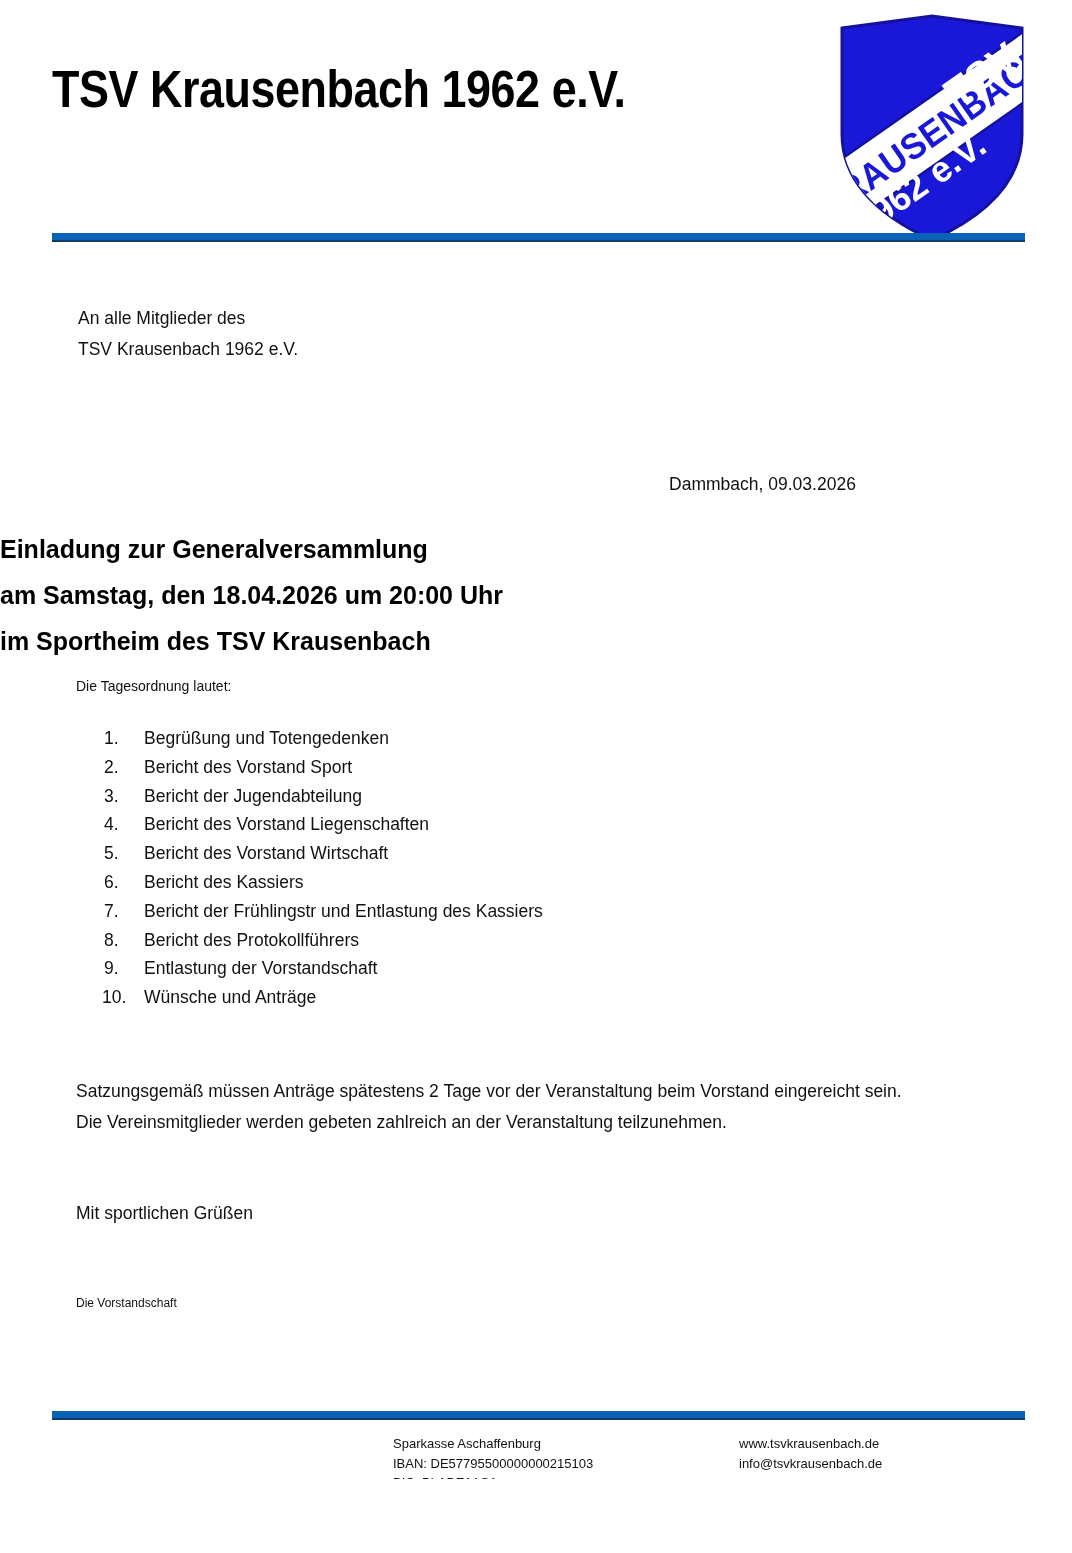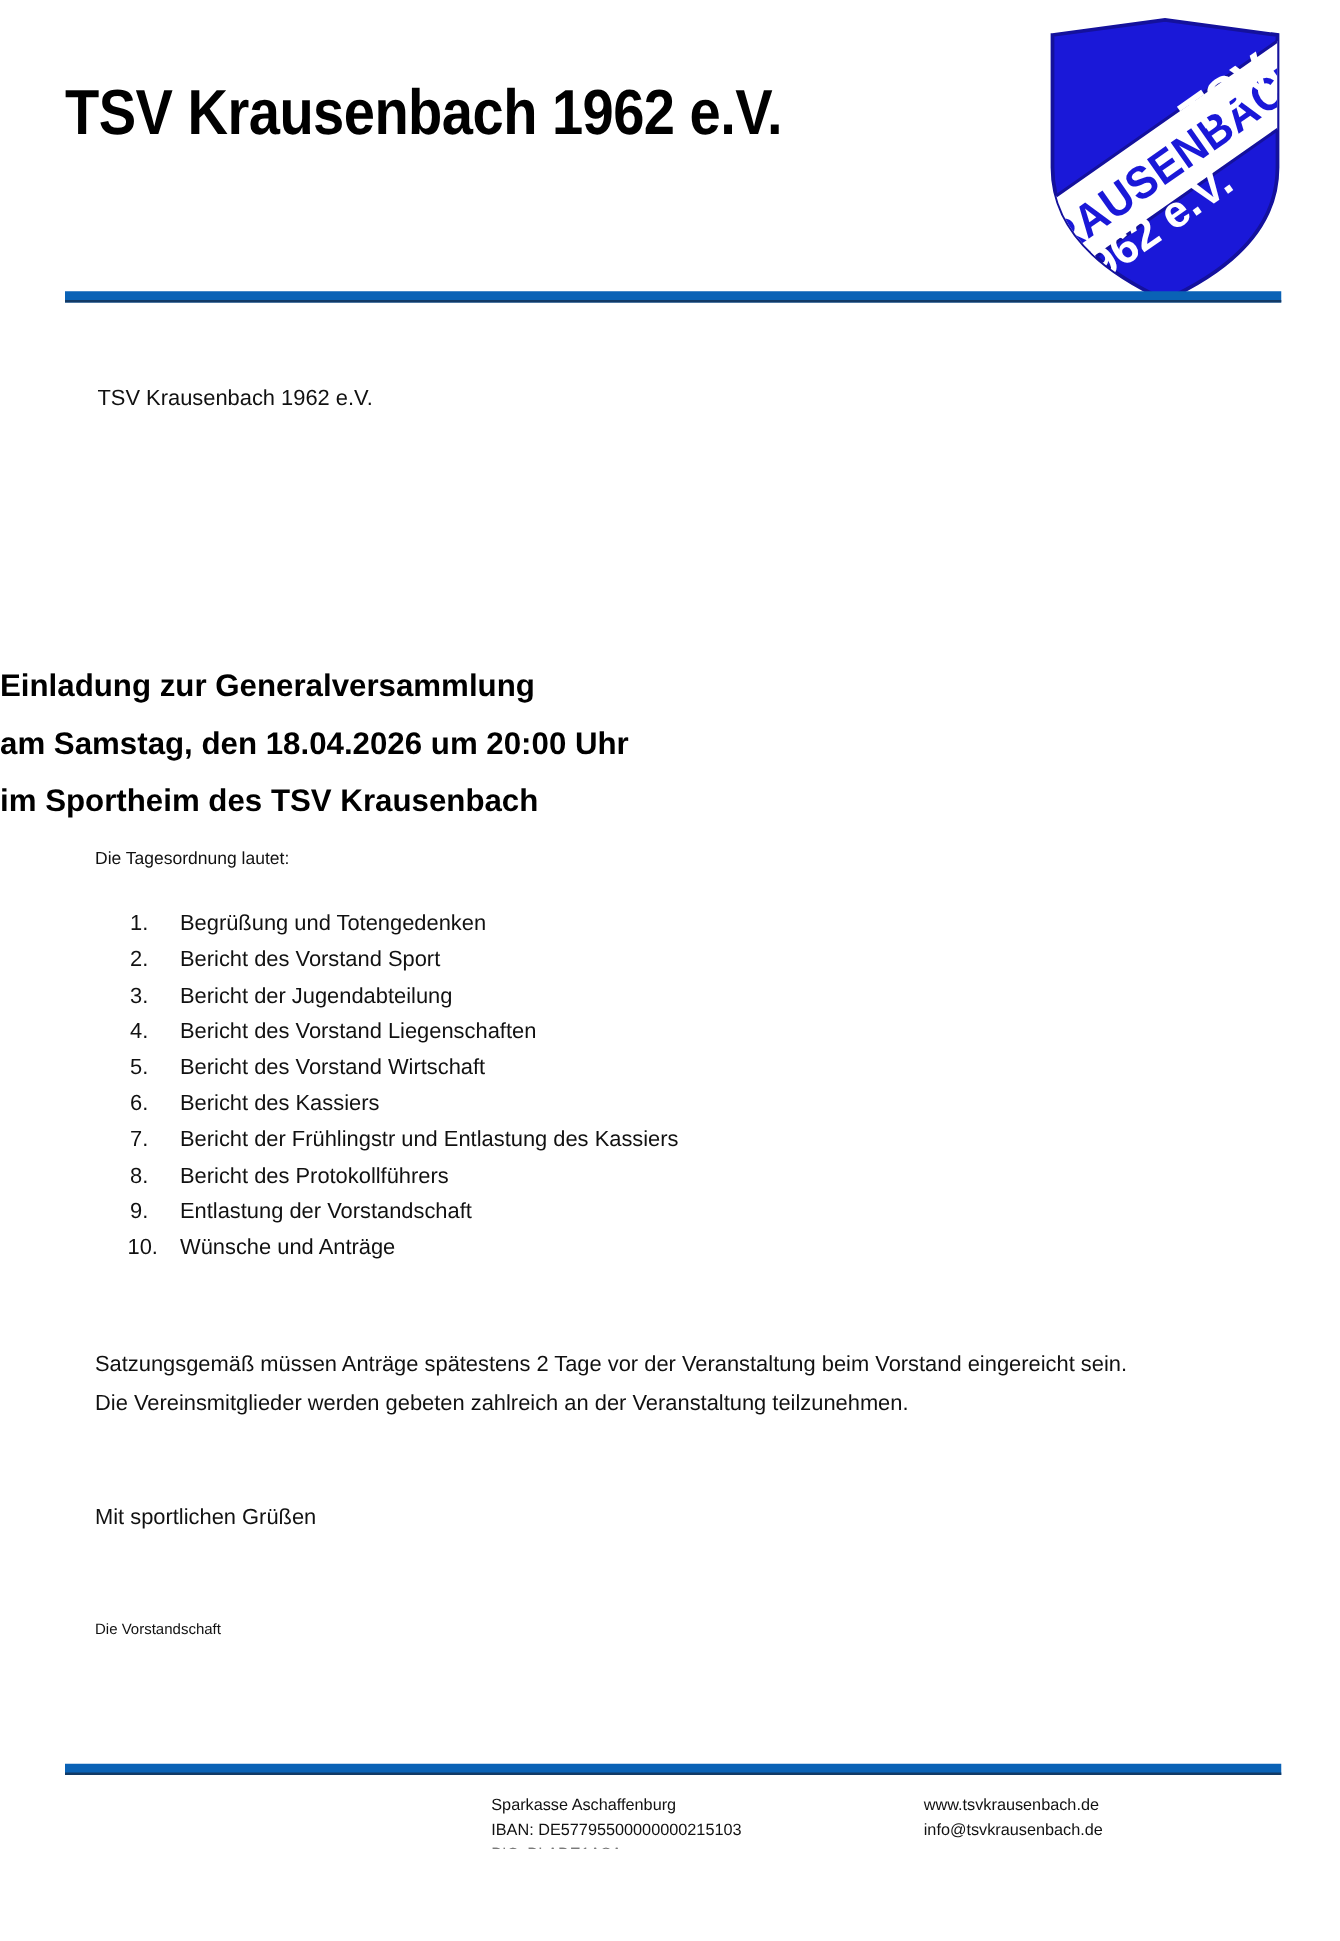--- a/index.html
+++ b/index.html
@@ -213,23 +213,27 @@
             <text x="96" y="182" text-anchor="middle" font-family="'Liberation Sans', sans-serif" font-size="36" font-weight="bold" fill="#ffffff">1962 e.V.</text>
           </g>
         </g>
       </svg>
     </div>
 
     <div class="rule rule-top"></div>
   </div>
 
   <div class="addressee">
+    <div>An alle Mitglieder des</div>
     <div>TSV Krausenbach 1962 e.V.</div>
   </div>
 
+  <div class="dateline">
+    <span>Dammbach, 09.03.2026</span>
+  </div>
 
   <div class="headline">
     <div>Einladung zur Generalversammlung</div>
     <div>am Samstag, den 18.04.2026 um 20:00 Uhr</div>
     <div>im Sportheim des TSV Krausenbach</div>
   </div>
 
   <div class="agenda-intro">Die Tagesordnung lautet:</div>
 
   <div class="agenda">

